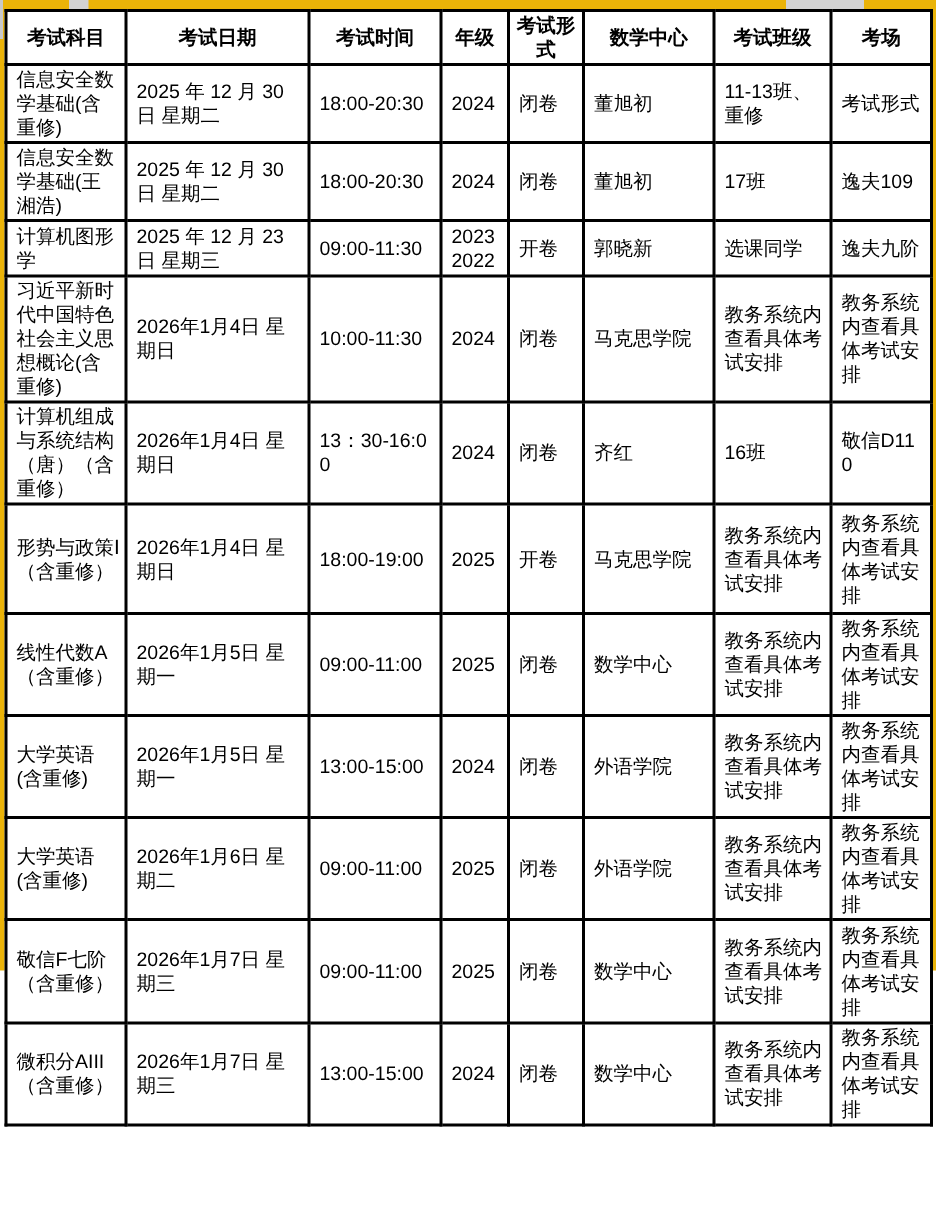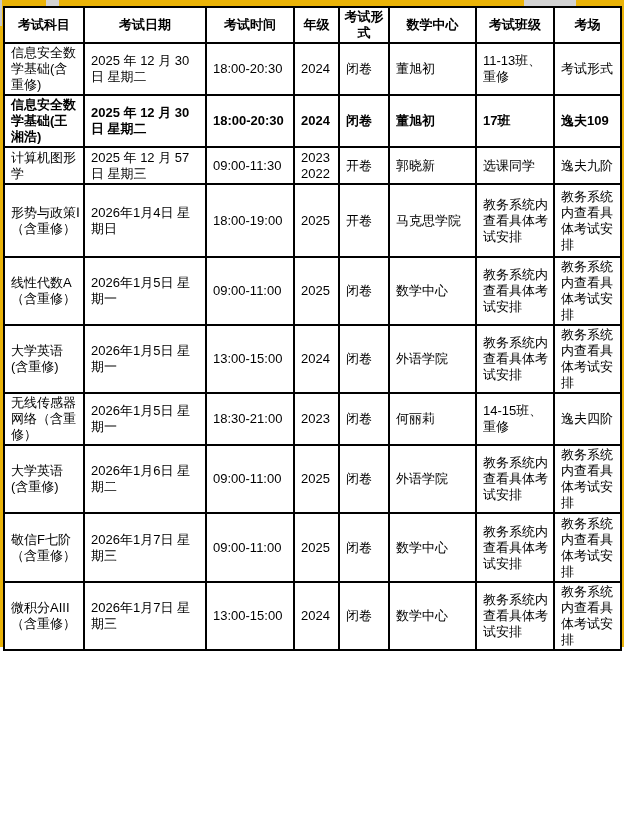--- a/index.html
+++ b/index.html
@@ -94,40 +94,60 @@
         <tr style="height: 49px;">
           <td class="col-subject">信息安全数学基础(含重修)</td>
           <td class="col-date">2025 年 12 月 30 日 星期二</td>
           <td class="col-time">18:00-20:30</td>
           <td class="col-grade">2024</td>
           <td class="col-form">闭卷</td>
           <td class="col-teacher">董旭初</td>
           <td class="col-class">11-13班、重修</td>
           <td class="col-room">考试形式</td>
         </tr>
-        <tr style="height: 49px; font-weight: bold;">
+        <tr style="height: 49px;">
           <td class="col-subject">信息安全数学基础(王湘浩)</td>
           <td class="col-date">2025 年 12 月 30 日 星期二</td>
           <td class="col-time">18:00-20:30</td>
           <td class="col-grade">2024</td>
           <td class="col-form">闭卷</td>
           <td class="col-teacher">董旭初</td>
           <td class="col-class">17班</td>
           <td class="col-room">逸夫109</td>
         </tr>
         <tr style="height: 37px;">
           <td class="col-subject">计算机图形学</td>
-          <td class="col-date">2025 年 12 月 57 日 星期三</td>
+          <td class="col-date">2025 年 12 月 23 日 星期三</td>
           <td class="col-time">09:00-11:30</td>
           <td class="col-grade">2023 2022</td>
           <td class="col-form">开卷</td>
           <td class="col-teacher">郭晓新</td>
           <td class="col-class">选课同学</td>
           <td class="col-room">逸夫九阶</td>
         </tr>
+        <tr style="height: 80px;">
+          <td class="col-subject">习近平新时代中国特色社会主义思想概论(含重修)</td>
+          <td class="col-date">2026年1月4日 星期日</td>
+          <td class="col-time">10:00-11:30</td>
+          <td class="col-grade">2024</td>
+          <td class="col-form">闭卷</td>
+          <td class="col-teacher">马克思学院</td>
+          <td class="col-class">教务系统内查看具体考试安排</td>
+          <td class="col-room">教务系统内查看具体考试安排</td>
+        </tr>
+        <tr style="height: 68px;">
+          <td class="col-subject">计算机组成与系统结构（唐）（含重修）</td>
+          <td class="col-date">2026年1月4日 星期日</td>
+          <td class="col-time">13：30-16:00</td>
+          <td class="col-grade">2024</td>
+          <td class="col-form">闭卷</td>
+          <td class="col-teacher">齐红</td>
+          <td class="col-class">16班</td>
+          <td class="col-room">敬信D110</td>
+        </tr>
         <tr style="height: 73px;">
           <td class="col-subject">形势与政策Ⅰ（含重修）</td>
           <td class="col-date">2026年1月4日 星期日</td>
           <td class="col-time">18:00-19:00</td>
           <td class="col-grade">2025</td>
           <td class="col-form">开卷</td>
           <td class="col-teacher">马克思学院</td>
           <td class="col-class">教务系统内查看具体考试安排</td>
           <td class="col-room">教务系统内查看具体考试安排</td>
         </tr>
@@ -144,30 +164,20 @@
         <tr style="height: 66px;">
           <td class="col-subject">大学英语(含重修)</td>
           <td class="col-date">2026年1月5日 星期一</td>
           <td class="col-time">13:00-15:00</td>
           <td class="col-grade">2024</td>
           <td class="col-form">闭卷</td>
           <td class="col-teacher">外语学院</td>
           <td class="col-class">教务系统内查看具体考试安排</td>
           <td class="col-room">教务系统内查看具体考试安排</td>
         </tr>
-        <tr style="height: 51px;">
-          <td class="col-subject">无线传感器网络（含重修）</td>
-          <td class="col-date">2026年1月5日 星期一</td>
-          <td class="col-time">18:30-21:00</td>
-          <td class="col-grade">2023</td>
-          <td class="col-form">闭卷</td>
-          <td class="col-teacher">何丽莉</td>
-          <td class="col-class">14-15班、重修</td>
-          <td class="col-room">逸夫四阶</td>
-        </tr>
         <tr style="height: 63px;">
           <td class="col-subject">大学英语(含重修)</td>
           <td class="col-date">2026年1月6日 星期二</td>
           <td class="col-time">09:00-11:00</td>
           <td class="col-grade">2025</td>
           <td class="col-form">闭卷</td>
           <td class="col-teacher">外语学院</td>
           <td class="col-class">教务系统内查看具体考试安排</td>
           <td class="col-room">教务系统内查看具体考试安排</td>
         </tr>

